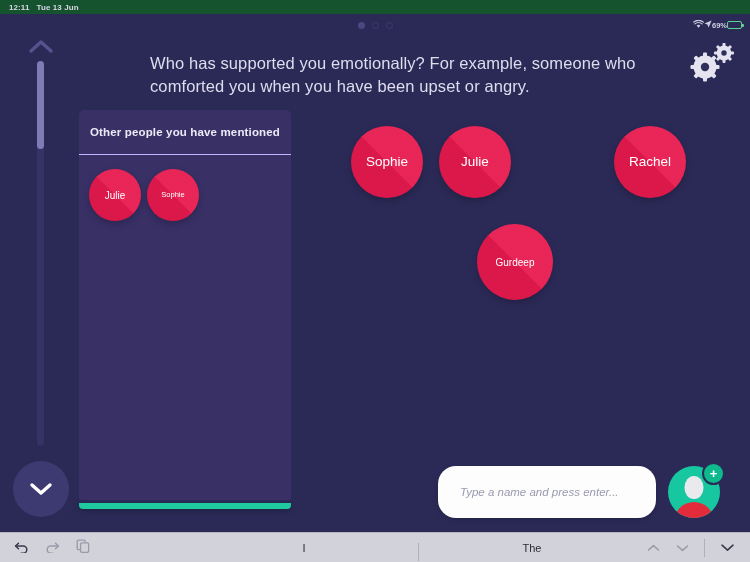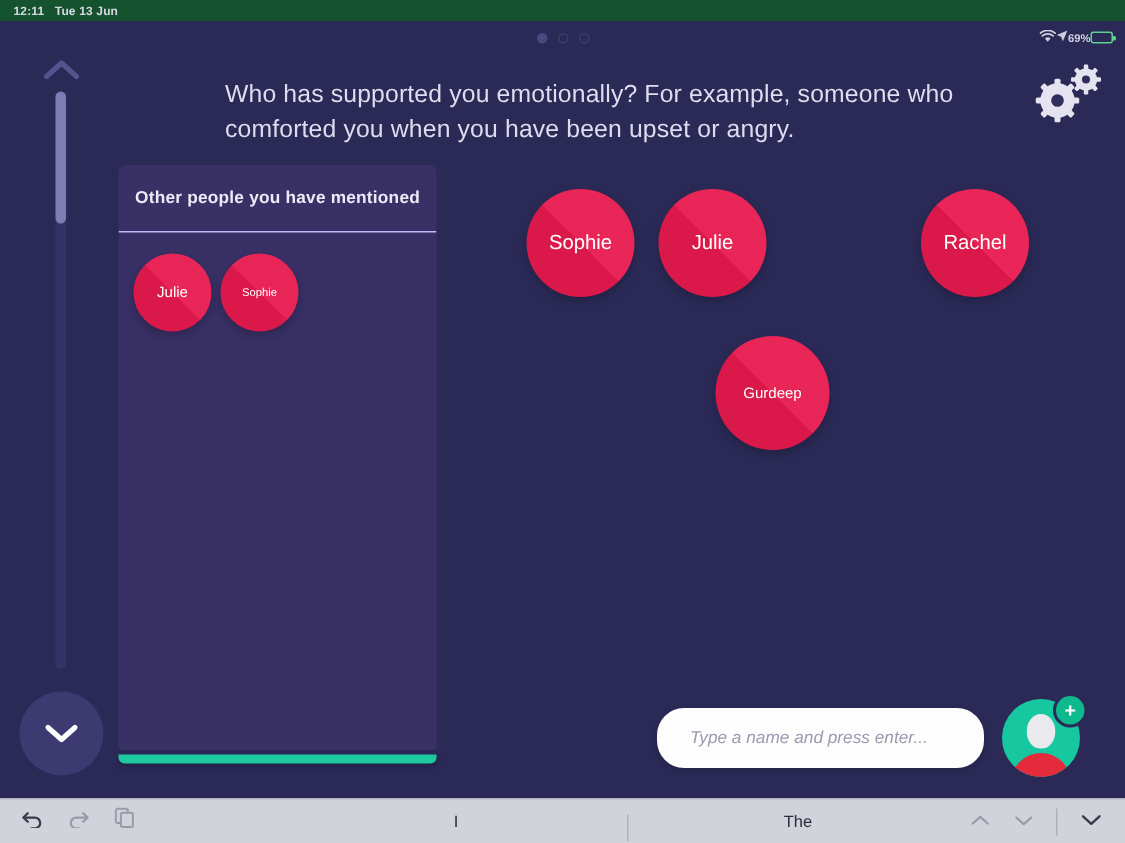--- a/index.html
+++ b/index.html
@@ -262,21 +262,21 @@
   .input-row {
     position: absolute;
     left: 438px;
     top: 452px;
     display: flex;
     align-items: center;
     gap: 12px;
   }
   .name-input {
     width: 218px;
-    height: 40px;
+    height: 52px;
     border-radius: 18px;
     background: #fdfdfd;
     border: none;
     outline: none;
     padding: 0 22px;
     font-family: "Liberation Sans", sans-serif;
     font-size: 11.5px;
     font-style: italic;
     color: #3a3a55;
     box-sizing: border-box;

